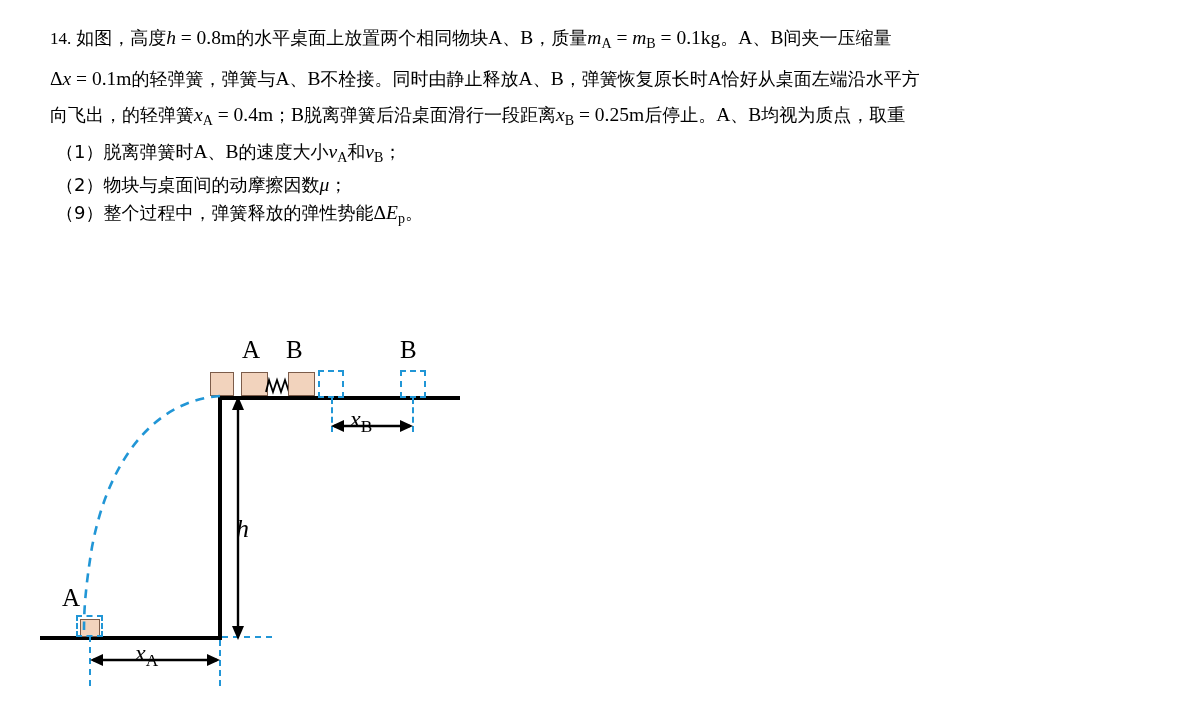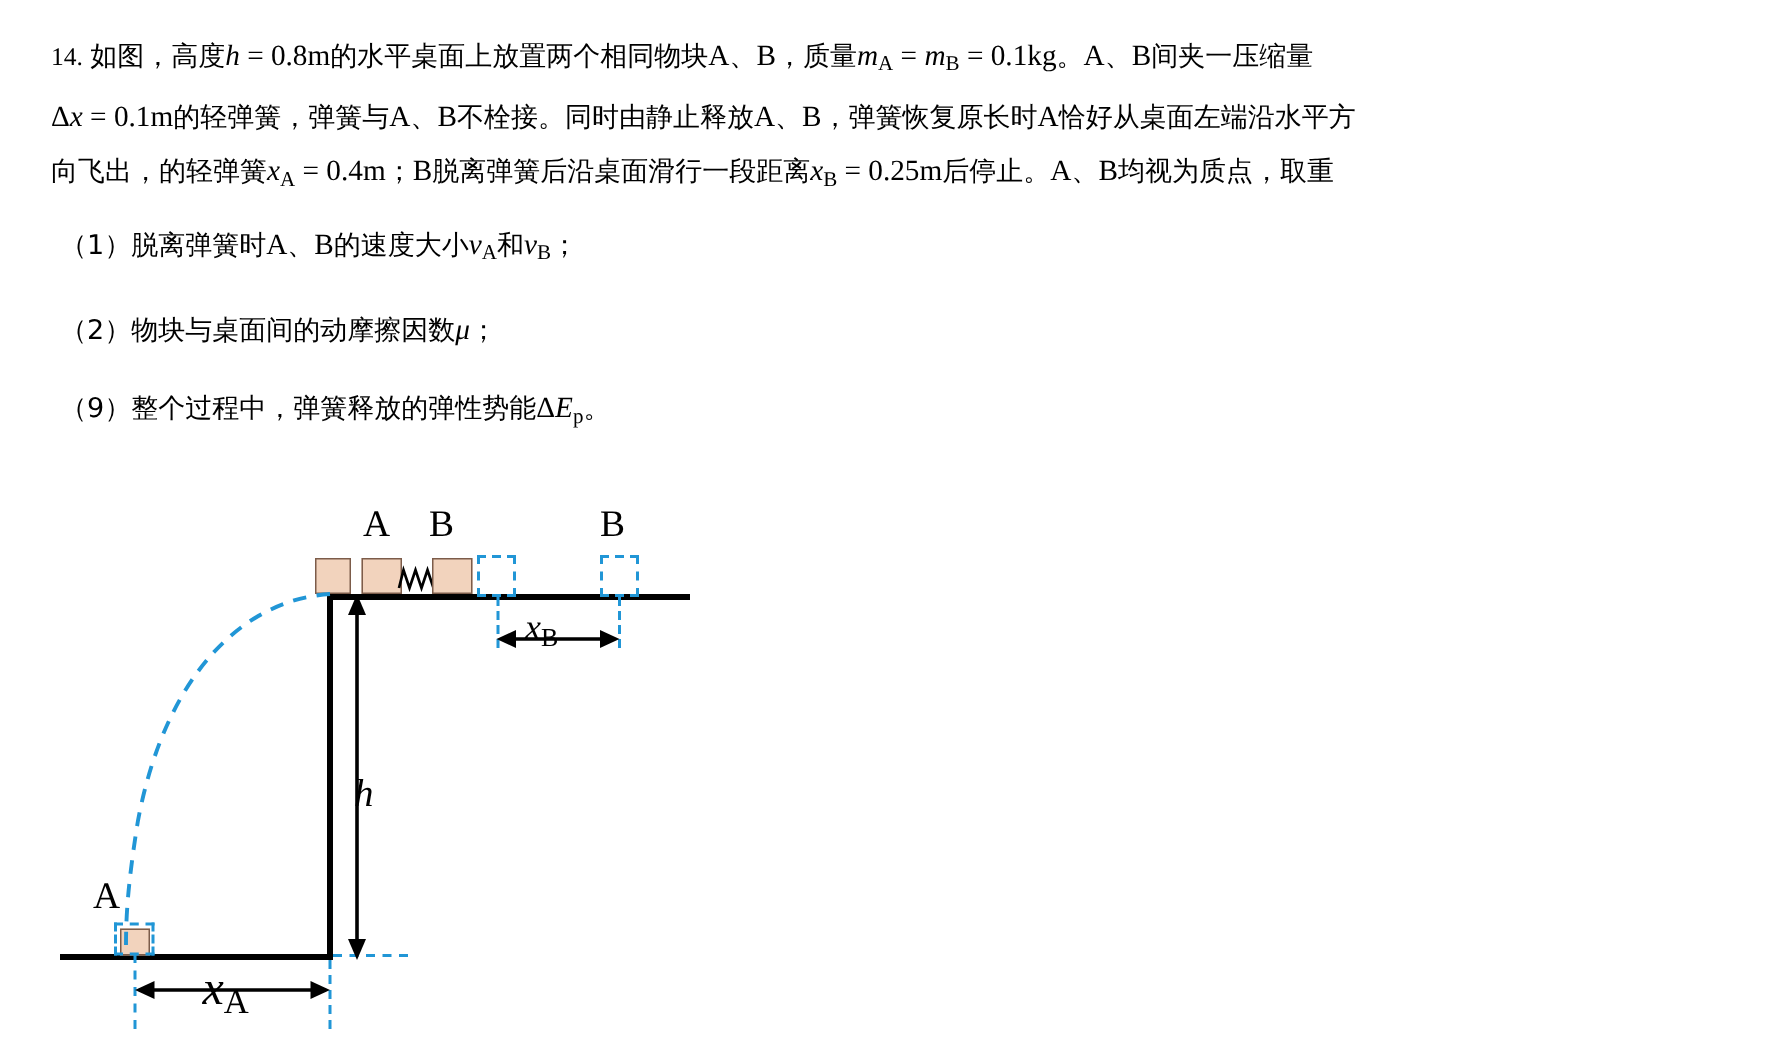--- a/index.html
+++ b/index.html
@@ -10,38 +10,38 @@
   body {
     width: 1180px;
     height: 706px;
     position: relative;
     font-family: "Liberation Serif", serif;
     color: #000000;
     overflow: hidden;
   }
   .problem {
     position: absolute;
-    left: 34px;
+    left: 50px;
     top: 20px;
     width: 1128px;
   }
   .pline {
     font-size: 19.5px;
     line-height: 36px;
     white-space: nowrap;
   }
   .qnum {
     font-size: 17px;
   }
   .hang {
     padding-left: 0px;
   }
   .sub-item {
     font-size: 19.5px;
-    line-height: 52px;
+    line-height: 28px;
     padding-left: 6px;
     white-space: nowrap;
   }
   i.m {
     font-family: "Liberation Serif", serif;
     font-style: italic;
   }
   .sub {
     font-size: 0.72em;
     vertical-align: -0.28em;
@@ -197,16 +197,16 @@
   </div>
 
   <div class="fig-el" style="left:90px; top:316px;">
     <svg width="130" height="16" viewBox="0 0 130 16">
       <line x1="3" y1="8" x2="127" y2="8" stroke="#000000" stroke-width="2.4"></line>
       <polygon points="0,8 13,2 13,14" fill="#000000"></polygon>
       <polygon points="130,8 117,2 117,14" fill="#000000"></polygon>
     </svg>
   </div>
   <div class="fig-el" style="left:135px; top:304px;">
-    <span class="lbl-small" style="font-size:32px;">x<span class="sub" style="font-style:normal;">A</span></span>
+    <span class="lbl-small" style="font-size:24px;">x<span class="sub" style="font-style:normal;">A</span></span>
   </div>
 
 </div>
 
 </body></html>

